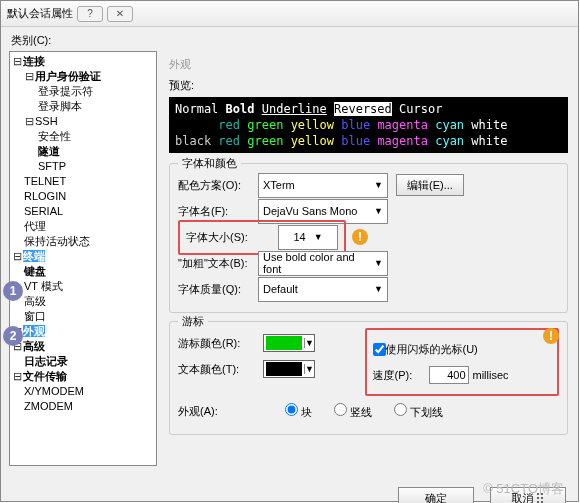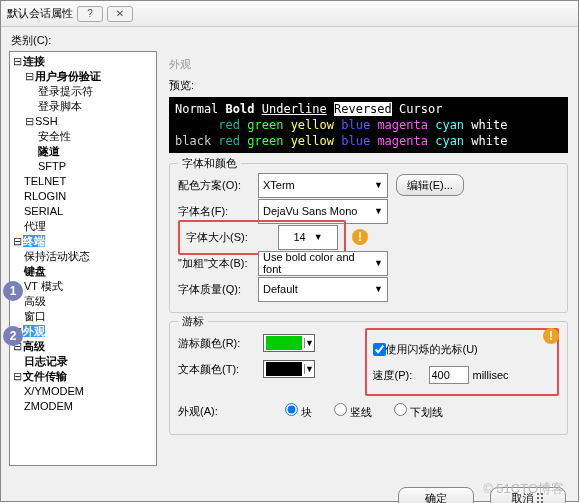--- a/index.html
+++ b/index.html
@@ -18,32 +18,32 @@
 .right{flex:1;padding:4px 10px}
 .groupbox{border:1px solid #ccc;border-radius:3px;padding:6px 8px 8px;margin-bottom:8px;background:#f0f0f0;position:relative}
 .gb-label{position:absolute;top:-8px;left:8px;background:#f0f0f0;padding:0 4px;font-size:11px}
 .terminal{background:#000;color:#fff;font-family:Consolas,monospace;font-size:12px;padding:4px 6px;line-height:16px;white-space:pre;margin-top:4px}
 .tb{font-weight:bold}.tu{text-decoration:underline}.trv{background:#fff;color:#000}
 .cred{color:#14b8a6}.cgrn{color:#3f3}.cyel{color:#ff5}.cblu{color:#55f}.cmag{color:#f5f}.ccyn{color:#5ff}.cwht{color:#fff}.cblk{color:#ccc}
 .row{display:flex;align-items:center;margin:4px 0;height:22px}
 .lab{width:80px}
 .sel2{width:130px;border:1px solid #888;background:#fff;height:25px;display:flex;align-items:center;padding:0 4px;font-size:11px}
 .sel2 .dd{margin-left:auto;font-size:9px}
-.btn{border:1px solid #888;border-radius:8px;background:linear-gradient(#fdfdfd,#e3e3e3);padding:2px 10px;height:22px;display:flex;align-items:center;margin-left:8px}
+.btn{border:1px solid #888;border-radius:0;background:linear-gradient(#fdfdfd,#e3e3e3);padding:2px 10px;height:22px;display:flex;align-items:center;margin-left:8px}
 .hl-red{border:2px solid #e05050;border-radius:2px}
 .warn{display:inline-flex;width:16px;height:16px;border-radius:8px;background:#f0a020;color:#fff;align-items:center;justify-content:center;font-weight:bold;margin-left:6px;font-size:12px}
 .swatch{width:52px;height:18px;border:1px solid #666;background:#fff;display:flex;align-items:center}
 .swatch .c{width:36px;height:14px;margin:0 2px}
 .swatch .dd{width:10px;text-align:center;border-left:1px solid #888;font-size:9px}
 .cursor-row{display:flex;gap:8px}
 .cursor-left{flex:1}
 .cursor-right{flex:1;border:2px solid #e05050;border-radius:2px;padding:4px 6px;width:210px;position:relative}
 .radiorow{display:flex;align-items:center;gap:22px}
 input[type=radio]{margin:0 3px 0 0}
-input[type=text]{width:40px;height:18px;border:1px solid #888;text-align:left;padding:0 2px;font-size:11px}
+input[type=text]{width:40px;height:18px;border:1px solid #888;text-align:right;padding:0 2px;font-size:11px}
 .numcircle{position:absolute;width:20px;height:20px;border-radius:10px;background:#7a7fb8;color:#fff;display:flex;align-items:center;justify-content:center;font-weight:bold;font-size:12px}
 .footer{display:flex;justify-content:flex-end;padding:6px 12px 12px;gap:8px}
 .footer .btn{width:76px;justify-content:center}
 .watermark{position:absolute;right:16px;bottom:5px;color:#bbb;font-size:13px}
 .dots{display:inline-block;width:8px;height:13px;position:relative}
 .dots::before{content:'';position:absolute;left:0;top:1px;width:2px;height:2px;background:#666;box-shadow:4px 0 #666,0 4px #666,4px 4px #666,0 8px #666,4px 8px #666}
 </style>
 </head>
 <body>
 
@@ -63,22 +63,22 @@
    <div class="tn in2"><span>登录提示符</span></div>
    <div class="tn in2"><span>登录脚本</span></div>
    <div class="tn in1"><span class="tg">⊟</span><span>SSH</span></div>
    <div class="tn in2"><span>安全性</span></div>
    <div class="tn in2"><span class="bold">隧道</span></div>
    <div class="tn in2"><span>SFTP</span></div>
    <div class="tn in1"><span>TELNET</span></div>
    <div class="tn in1"><span>RLOGIN</span></div>
    <div class="tn in1"><span>SERIAL</span></div>
    <div class="tn in1"><span>代理</span></div>
+   <div class="tn in1"><span>保持活动状态</span></div>
    <div class="tn"><span class="tg">⊟</span><span class="bold sel">终端</span></div>
-   <div class="tn in1"><span>保持活动状态</span></div>
    <div class="tn in1"><span class="bold">键盘</span></div>
    <div class="tn in1"><span>VT 模式</span></div>
    <div class="tn in1"><span>高级</span></div>
    <div class="tn in1"><span>窗口</span></div>
    <div class="tn"><span class="tg">⊟</span><span class="bold sel">外观</span></div>
    <div class="tn"><span class="tg">⊟</span><span class="bold">高级</span></div>
    <div class="tn in1"><span class="bold">日志记录</span></div>
    <div class="tn"><span class="tg">⊟</span><span class="bold">文件传输</span></div>
    <div class="tn in1"><span>X/YMODEM</span></div>
    <div class="tn in1"><span>ZMODEM</span></div>

